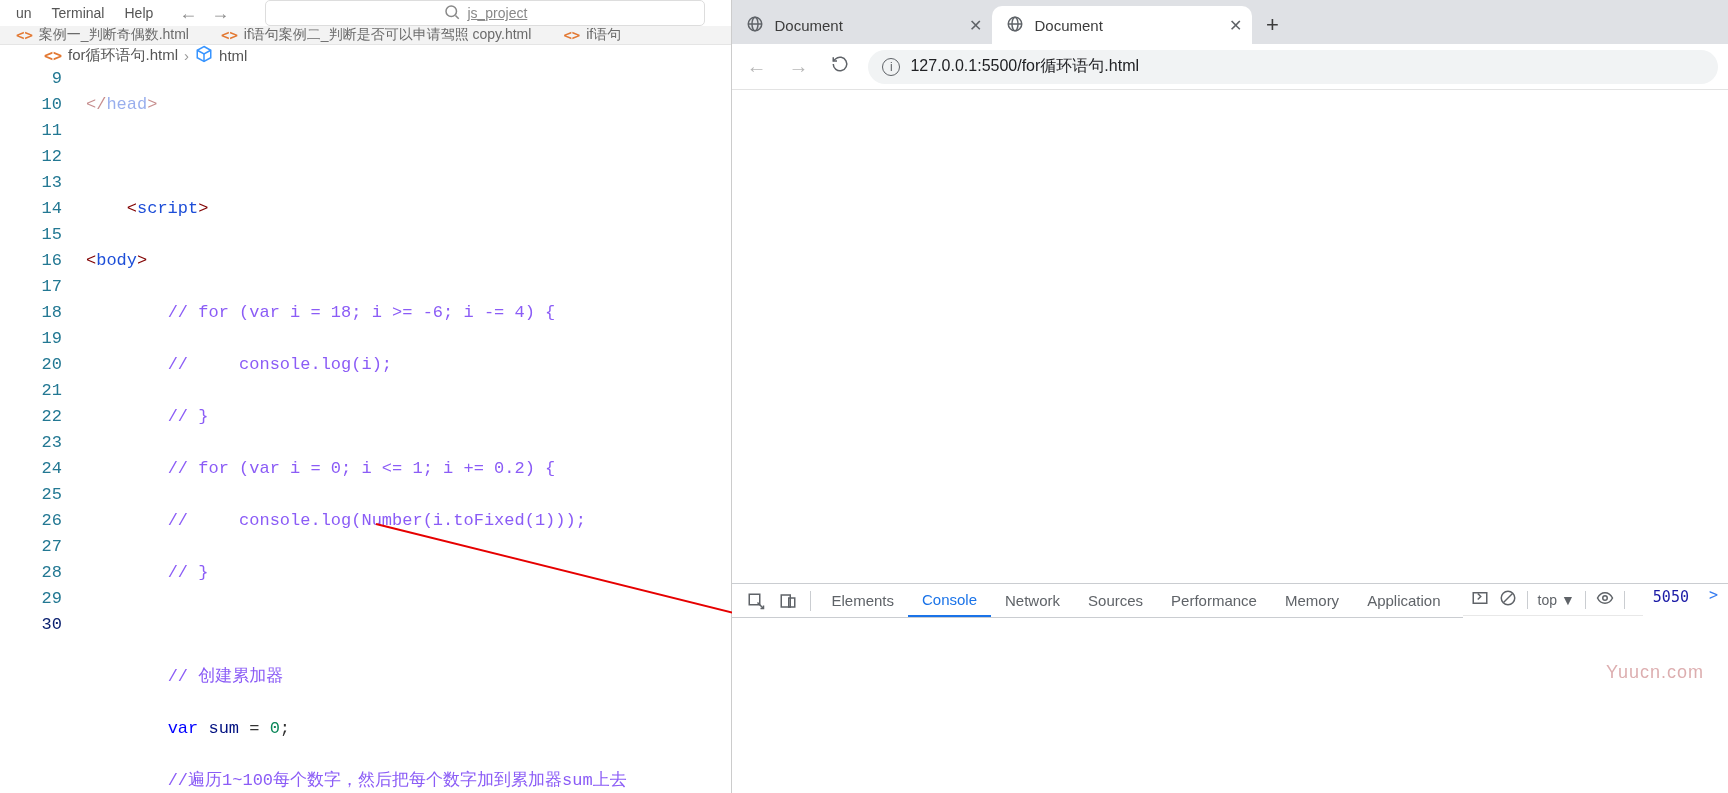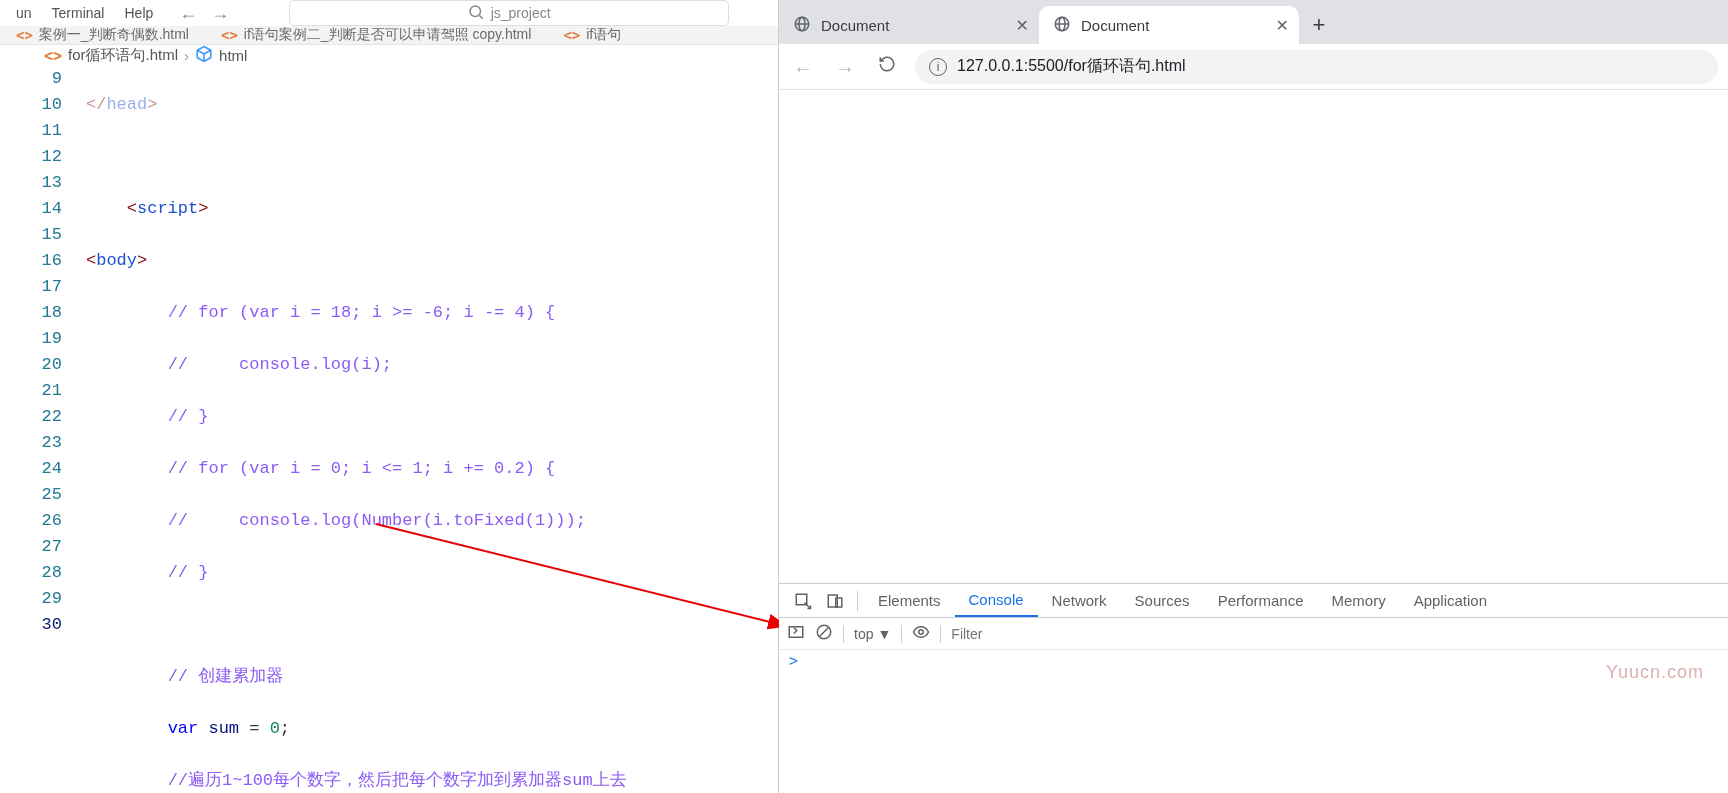--- a/index.html
+++ b/index.html
@@ -4,21 +4,21 @@
 <style>
   * { box-sizing: border-box; margin: 0; padding: 0; }
   html, body { width: 1728px; height: 793px; font-family: "Segoe UI", Arial, sans-serif; overflow: hidden; background: #fff; }
   .root { display: flex; width: 100%; height: 100%; border-radius: 23px; }
   
   .left { width: 778px; height: 100%; display: flex; flex-direction: column; background: #fff; position: relative; }
   .menu-bar { height: 34px; display: flex; align-items: center; padding: 0 6px; color: #555; font-size: 14px; }
   .menu-bar .mitem { padding: 0 10px; cursor: default; }
   .nav-arrows { display: flex; gap: 14px; padding: 0 16px; color: #888; font-size: 18px; }
   .search-box { flex: 1; display: flex; justify-content: center; }
-  .search-inner { width: 440px; height: 26px; border: 1px solid #ddd; border-radius: 5px; display: flex; align-items: center; justify-content: center; color: #888; font-size: 14px; gap: 6px; }
+  .search-inner { width: 440px; height: 26px; border: 1px solid #ddd; border-radius: 5px; display: flex; align-items: center; justify-content: center; color: #888; font-size: 14px; gap: 6px; text-decoration: underline; }
   .tab-bar { height: 40px; display: flex; align-items: stretch; background: #f3f3f3; border-bottom: 1px solid #e5e5e5; font-size: 14px; }
   .tab-bar .etab { display: flex; align-items: center; padding: 0 16px; color: #6b6b6b; gap: 6px; }
   .file-icon { color: #e37933; font-family: monospace; font-weight: bold; }
   .breadcrumb { height: 30px; display: flex; align-items: center; padding: 0 14px 0 44px; font-size: 15px; color: #555; gap: 6px; }
   .bc-chevron { color: #999; }
   .cube-icon { color: #3794ff; }
   .code-area { flex: 1; display: flex; font-family: Consolas, "Courier New", monospace; font-size: 17px; line-height: 26px; position: relative; }
   .gutter { width: 86px; text-align: right; padding-right: 24px; color: #237893; user-select: none; }
   .gutter .ln { height: 26px; }
   .gutter .ln.current { color: #0b216f; }
@@ -41,21 +41,21 @@
   .btab.inactive { background: #dfe1e5; }
   .btab .globe { color: #5f6368; }
   .btab .close { position: absolute; right: 10px; color: #5f6368; font-size: 16px; }
   .newtab { width: 40px; display: flex; align-items: center; justify-content: center; color: #3c3c3c; font-size: 22px; height: 38px; }
   .addr-bar { height: 46px; background: #fff; display: flex; align-items: center; padding: 0 10px; gap: 14px; border-bottom: 1px solid #e3e3e3; }
   .addr-bar .navbtn { color: #5f6368; font-size: 20px; width: 28px; text-align: center; }
   .addr-bar .navbtn.disabled { color: #b7b7b7; }
   .addr-field { flex: 1; height: 34px; background: #f1f3f4; border-radius: 17px; display: flex; align-items: center; padding: 0 14px; gap: 10px; color: #202124; font-size: 16px; }
   .addr-field .info-icon { width: 18px; height: 18px; border: 1.5px solid #5f6368; border-radius: 50%; display: flex; align-items: center; justify-content: center; font-size: 12px; color: #5f6368; }
   .page { flex: 1; background: #fff; }
-  .devtools { height: 210px; border-top: 1px solid #cacdd1; display: flex; flex-direction: column; background: #fff; font-size: 15px; color: #333; position: relative; }
+  .devtools { height: 210px; border-top: 1px solid #cacdd1; display: flex; flex-direction: row; background: #fff; font-size: 15px; color: #333; position: relative; }
   .dt-tabs { height: 34px; display: flex; align-items: center; border-bottom: 1px solid #cacdd1; padding: 0 8px; gap: 0; }
   .dt-iconbtn { width: 32px; display: flex; align-items: center; justify-content: center; color: #5f6368; }
   .dt-sep { width: 1px; height: 20px; background: #cacdd1; margin: 0 6px; }
   .dt-tab { padding: 0 14px; height: 100%; display: flex; align-items: center; color: #5f6368; cursor: default; }
   .dt-tab.active { color: #1a73e8; border-bottom: 2px solid #1a73e8; }
   .dt-toolbar { height: 32px; display: flex; align-items: center; border-bottom: 1px solid #e8e8e8; padding: 0 8px; gap: 10px; color: #5f6368; }
   .dt-toolbar .top-sel { display: flex; align-items: center; gap: 4px; font-size: 14px; }
   .dt-toolbar .filter { flex: 1; }
   .dt-toolbar .filter input { width: 100%; border: none; outline: none; font-size: 14px; color: #5f6368; background: transparent; }
   .dt-toolbar .sep2 { width:1px; height:18px; background:#cacdd1; }
@@ -275,19 +275,22 @@
               <circle cx="12" cy="12" r="3"></circle>
               <path d="M2 12c2-4 6-7 10-7s8 3 10 7c-2 4-6 7-10 7s-8-3-10-7z"></path>
             </svg>
         </span>
         <span class="sep2"></span>
         <span class="filter">
           <input type="text" placeholder="Filter" style="">
         </span>
       </div>
 
+      <div class="console-out">
+        <span class="val">5050</span>
+      </div>
       <div class="console-prompt">
         <span>&gt;</span>
       </div>
       <div class="watermark">Yuucn.com</div>
     </div>
   </div>
 </div>
 
 </body></html>

